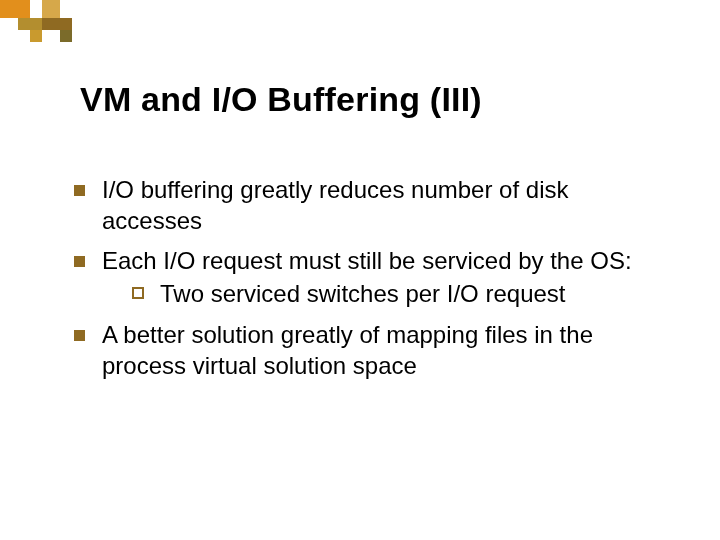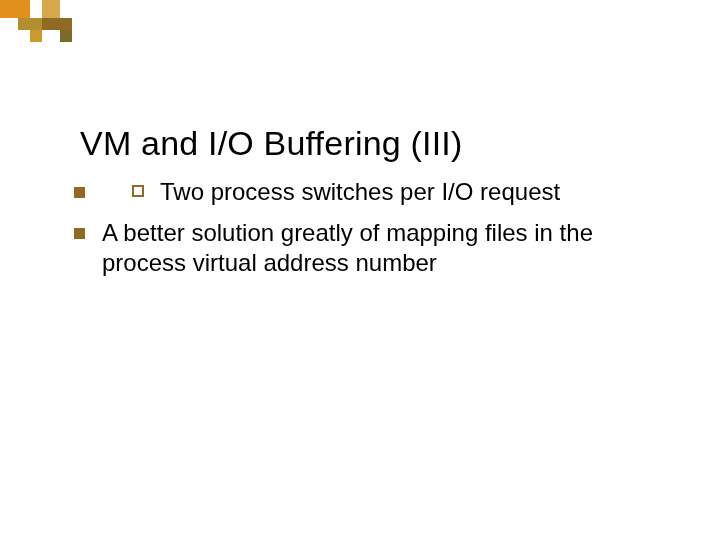--- a/index.html
+++ b/index.html
@@ -43,23 +43,22 @@
   .c9  { left: 0px;  top: 30px; width: 30px; height: 12px; background:#ffffff; }
   .c10 { left: 30px; top: 30px; width: 12px; height: 12px; background:#C99A2E; }
   .c11 { left: 42px; top: 30px; width: 18px; height: 12px; background:#ffffff; }
   .c12 { left: 60px; top: 30px; width: 12px; height: 12px; background:#7B6B2A; }
 
   .title {
     position: absolute;
     left: 80px;
     top: 80px;
     font-size: 34px;
-    font-weight: 400;
+    font-weight: 700;
     letter-spacing: 0.2px;
-    margin-top: 44px;
   }
   .body {
     position: absolute;
     left: 70px;
     top: 175px;
     width: 590px;
     font-size: 24px;
     line-height: 1.28;
   }
   .l1 {
@@ -112,22 +111,26 @@
     <div class="cell c9"></div>
     <div class="cell c10"></div>
     <div class="cell c11"></div>
     <div class="cell c12"></div>
   </div>
 
   <div class="title">VM and I/O Buffering (III)</div>
 
   <div class="body">
     <div class="l1">
+      <span>I/O buffering greatly reduces number of disk accesses</span>
+    </div>
+    <div class="l1">
+      <span>Each I/O request must still be serviced by the OS:</span>
       <div class="l2">
-        <span>Two process switches per I/O request</span>
+        <span>Two serviced switches per I/O request</span>
       </div>
     </div>
     <div class="l1">
-      <span>A better solution greatly of </span><b>mapping files</b><span> in the process </span><b>virtual address number</b>
+      <span>A better solution greatly of </span><b>mapping files</b><span> in the process </span><b>virtual solution space</b>
     </div>
   </div>
 
 </div>
 
 </body></html>

